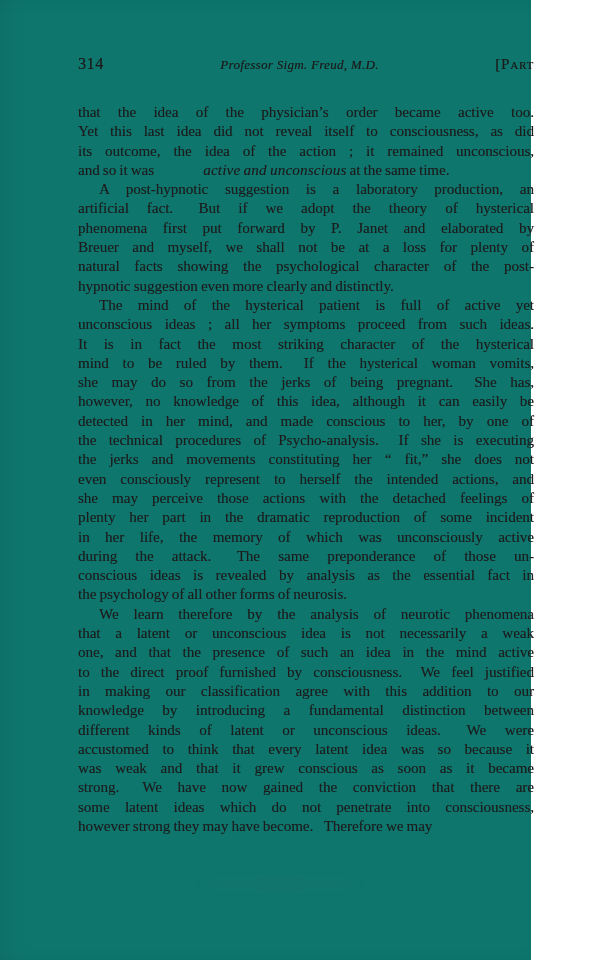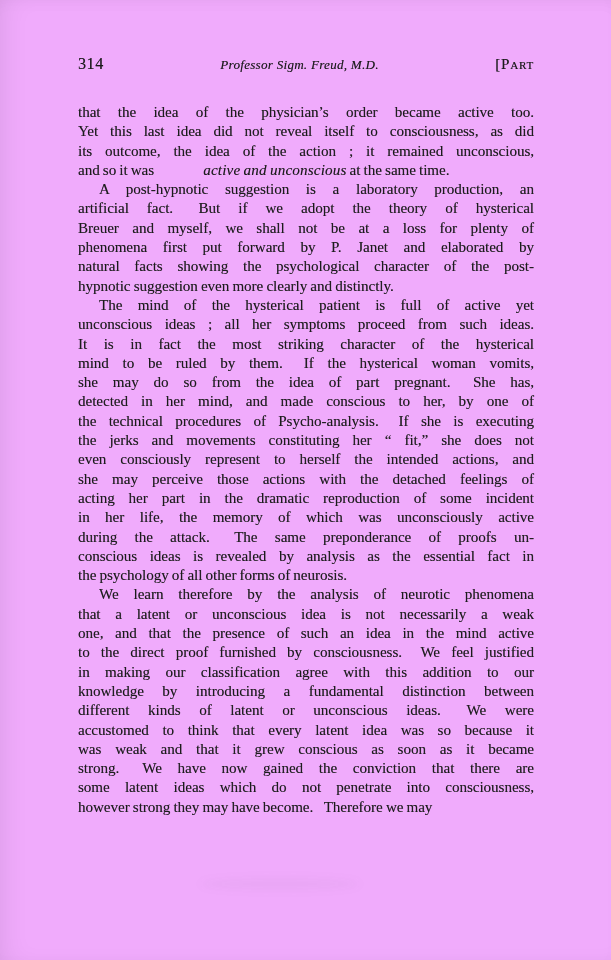--- a/index.html
+++ b/index.html
@@ -6,23 +6,23 @@
     margin: 0;
     padding: 0;
     width: 611px;
     height: 960px;
     overflow: hidden;
     font-family: "Liberation Serif", "DejaVu Serif", serif;
   }
   .page {
     position: absolute;
     left: 0; top: 0;
-    width: 611px;
+    width: 531px;
     height: 960px;
-    background: #f0abfc;
+    background: #0f766e;
     box-shadow:
       inset 14px 0 34px -20px rgba(0,0,0,0.14),
       inset -5px 0 22px -18px rgba(0,0,0,0.06),
       inset 0 12px 26px -22px rgba(0,0,0,0.08),
       inset 0 -10px 26px -24px rgba(0,0,0,0.05);
   }
   .smudge {
     position: absolute;
     left: 200px; top: 878px;
     width: 160px; height: 12px;
@@ -99,37 +99,38 @@
     <span class="part-label">[Part</span>
   </div>
 
   <div class="body-text">
       <div class="line"><span>that the idea of the physician’s order became active too.</span></div>
       <div class="line"><span>Yet this last idea did not reveal itself to consciousness, as did</span></div>
       <div class="line"><span>its outcome, the idea of the action ; it remained unconscious,</span></div>
       <div class="line last"><span>and so it was </span><i>active and unconscious</i><span> at the same time.</span></div>
       <div class="line indent"><span>A post-hypnotic suggestion is a laboratory production, an</span></div>
       <div class="line"><span>artificial fact.  But if we adopt the theory of hysterical</span></div>
+      <div class="line"><span>phenomena first put forward by P. Janet and elaborated by</span></div>
       <div class="line"><span>Breuer and myself, we shall not be at a loss for plenty of</span></div>
-      <div class="line"><span>phenomena first put forward by P. Janet and elaborated by</span></div>
       <div class="line"><span>natural facts showing the psychological character of the post-</span></div>
       <div class="line last"><span>hypnotic suggestion even more clearly and distinctly.</span></div>
       <div class="line indent"><span>The mind of the hysterical patient is full of active yet</span></div>
       <div class="line"><span>unconscious ideas ; all her symptoms proceed from such ideas.</span></div>
       <div class="line"><span>It is in fact the most striking character of the hysterical</span></div>
       <div class="line"><span>mind to be ruled by them.  If the hysterical woman vomits,</span></div>
-      <div class="line"><span>she may do so from the idea of part pregnant.  She has,</span></div>
+      <div class="line"><span>she may do so from the jerks of being pregnant.  She has,</span></div>
+      <div class="line"><span>however, no knowledge of this idea, although it can easily be</span></div>
       <div class="line"><span>detected in her mind, and made conscious to her, by one of</span></div>
       <div class="line"><span>the technical procedures of Psycho-analysis.  If she is executing</span></div>
       <div class="line"><span>the jerks and movements constituting her “ fit,” she does not</span></div>
       <div class="line"><span>even consciously represent to herself the intended actions, and</span></div>
       <div class="line"><span>she may perceive those actions with the detached feelings of</span></div>
-      <div class="line"><span>acting her part in the dramatic reproduction of some incident</span></div>
+      <div class="line"><span>plenty her part in the dramatic reproduction of some incident</span></div>
       <div class="line"><span>in her life, the memory of which was unconsciously active</span></div>
-      <div class="line"><span>during the attack.  The same preponderance of proofs un-</span></div>
+      <div class="line"><span>during the attack.  The same preponderance of those un-</span></div>
       <div class="line"><span>conscious ideas is revealed by analysis as the essential fact in</span></div>
       <div class="line last"><span>the psychology of all other forms of neurosis.</span></div>
       <div class="line indent"><span>We learn therefore by the analysis of neurotic phenomena</span></div>
       <div class="line"><span>that a latent or unconscious idea is not necessarily a weak</span></div>
       <div class="line"><span>one, and that the presence of such an idea in the mind active</span></div>
       <div class="line"><span>to the direct proof furnished by consciousness.  We feel justified</span></div>
       <div class="line"><span>in making our classification agree with this addition to our</span></div>
       <div class="line"><span>knowledge by introducing a fundamental distinction between</span></div>
       <div class="line"><span>different kinds of latent or unconscious ideas.  We were</span></div>
       <div class="line"><span>accustomed to think that every latent idea was so because it</span></div>

